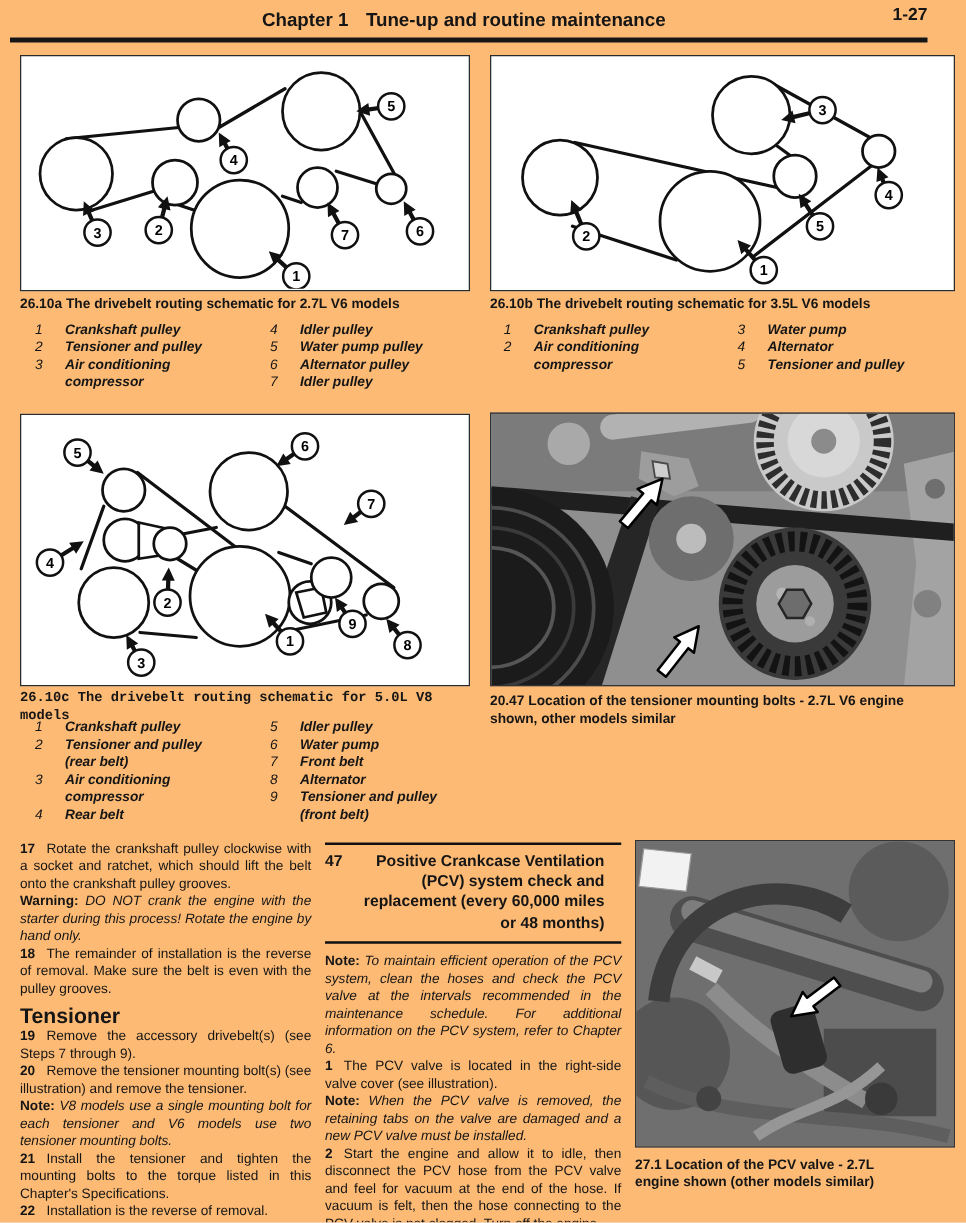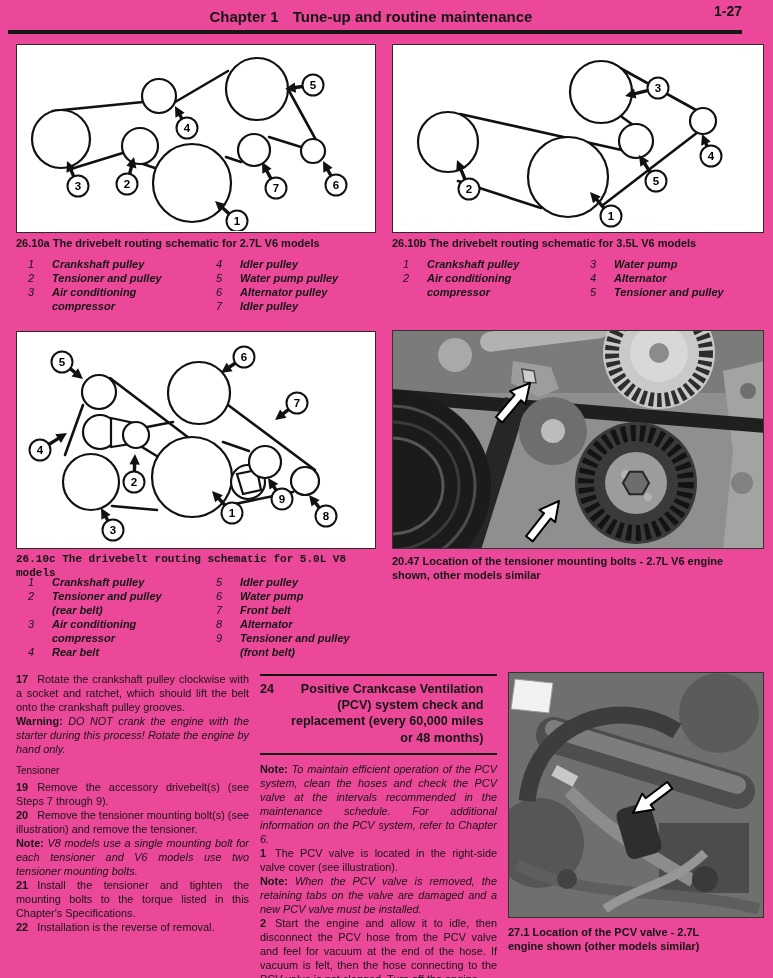--- a/index.html
+++ b/index.html
@@ -1,16 +1,16 @@
 <!DOCTYPE html>
 <html><head>
 <meta charset="utf-8">
 <style>
   html,body{margin:0;padding:0;background:#e8e8e8;}
-  .page{position:relative;width:773px;height:978px;background:#ec4899;margin:0 auto;
+  .page{position:relative;width:773px;height:978px;background:#fdba74;margin:0 auto;
         font-family:"Liberation Sans",sans-serif;color:#151515;overflow:hidden;}
   
   .chapter-title{position:absolute;top:8px;left:0;width:742px;text-align:center;
         font-weight:700;font-size:15px;}
   .chapter-title .gap{display:inline-block;width:14px;}
   .page-number{position:absolute;top:3px;right:31px;font-weight:700;font-size:14px;}
   .header-rule{position:absolute;top:30px;left:8px;width:734px;height:4px;background:#161616;}
   
   .figbox{position:absolute;border:1.6px solid #2a2a2a;background:#fff;box-sizing:border-box;}
   .photo{position:absolute;border:1px solid #333;box-sizing:border-box;overflow:hidden;background:#888;}
@@ -20,21 +20,21 @@
   .legend{position:absolute;font-size:11px;font-style:italic;line-height:14px;}
   .li{display:flex;}
   .lnum{flex:0 0 24px;}
   .llab{white-space:pre-line;font-weight:bold;}
   
   .tcol{position:absolute;font-size:10.9px;line-height:14px;}
   .para{margin:0;text-align:justify;}
   .para .pnum{font-weight:700;padding-right:9px;}
   .para .b{font-weight:700;}
   .para .i{font-style:italic;}
-  .subhead{font-size:10px;font-weight:400;margin:8px 0 2px;}
+  .subhead{font-size:17px;font-weight:700;margin:8px 0 2px;}
   .sec27{border-top:2.5px solid #111;border-bottom:2.5px solid #111;padding:5px 0 7px;margin-bottom:7px;}
   .shead{display:flex;font-weight:700;font-size:12.6px;line-height:16.2px;}
   .snum{flex:0 0 31px;}
   .stitle{white-space:pre-line;text-align:right;}
   
   svg{display:block;}
   svg text{font-family:"Liberation Sans",sans-serif;font-weight:700;font-size:11.5px;}
   .belt{stroke:#111;stroke-width:2.6;fill:none;stroke-linecap:round;}
   .pulley{fill:#fff;stroke:#111;stroke-width:2.2;}
   .co-c{fill:#fff;stroke:#111;stroke-width:2;}
@@ -427,32 +427,33 @@
         <path class="pah" d="M0,0 L10,19 4.2,19 4.2,48 -4.2,48 -4.2,19 -10,19 Z"></path>
       </g>
     </svg>
   </div>
   <div class="figcap" style="left:392px;top:555px;width:372px;">20.47 Location of the tensioner mounting bolts - 2.7L V6 engine
 shown, other models similar</div>
 
   <div class="tcol" style="left:16px;top:672px;width:233px;">
       <p class="para"><span class="pnum">17</span><span class="">Rotate the crankshaft pulley clockwise with a socket and ratchet, which should lift the belt onto the crankshaft pulley grooves.</span></p>
       <p class="para"><span class="b">Warning:</span><span class="i"> DO NOT crank the engine with the starter during this process! Rotate the engine by hand only.</span></p>
+      <p class="para"><span class="pnum">18</span><span class="">The remainder of installation is the reverse of removal. Make sure the belt is even with the pulley grooves.</span></p>
       <div class="subhead">Tensioner</div>
       <p class="para"><span class="pnum">19</span><span class="">Remove the accessory drivebelt(s) (see Steps 7 through 9).</span></p>
       <p class="para"><span class="pnum">20</span><span class="">Remove the tensioner mounting bolt(s) (see illustration) and remove the tensioner.</span></p>
       <p class="para"><span class="b">Note:</span><span class="i"> V8 models use a single mounting bolt for each tensioner and V6 models use two tensioner mounting bolts.</span></p>
       <p class="para"><span class="pnum">21</span><span class="">Install the tensioner and tighten the mounting bolts to the torque listed in this Chapter's Specifications.</span></p>
       <p class="para"><span class="pnum">22</span><span class="">Installation is the reverse of removal.</span></p>
     </div>
 
   <div class="tcol" style="left:260px;top:674px;width:237px;">
     <div class="sec27">
       <div class="shead">
-        <span class="snum">24</span>
+        <span class="snum">47</span>
         <span class="stitle">Positive Crankcase Ventilation
 (PCV) system check and
 replacement (every 60,000 miles
 or 48 months)</span>
       </div>
     </div>
     <div>
         <p class="para"><span class="b">Note:</span><span class="i"> To maintain efficient operation of the PCV system, clean the hoses and check the PCV valve at the intervals recommended in the maintenance schedule. For additional information on the PCV system, refer to Chapter 6.</span></p>
         <p class="para"><span class="pnum">1</span><span class="">The PCV valve is located in the right-side valve cover (see illustration).</span></p>
         <p class="para"><span class="b">Note:</span><span class="i"> When the PCV valve is removed, the retaining tabs on the valve are damaged and a new PCV valve must be installed.</span></p>

